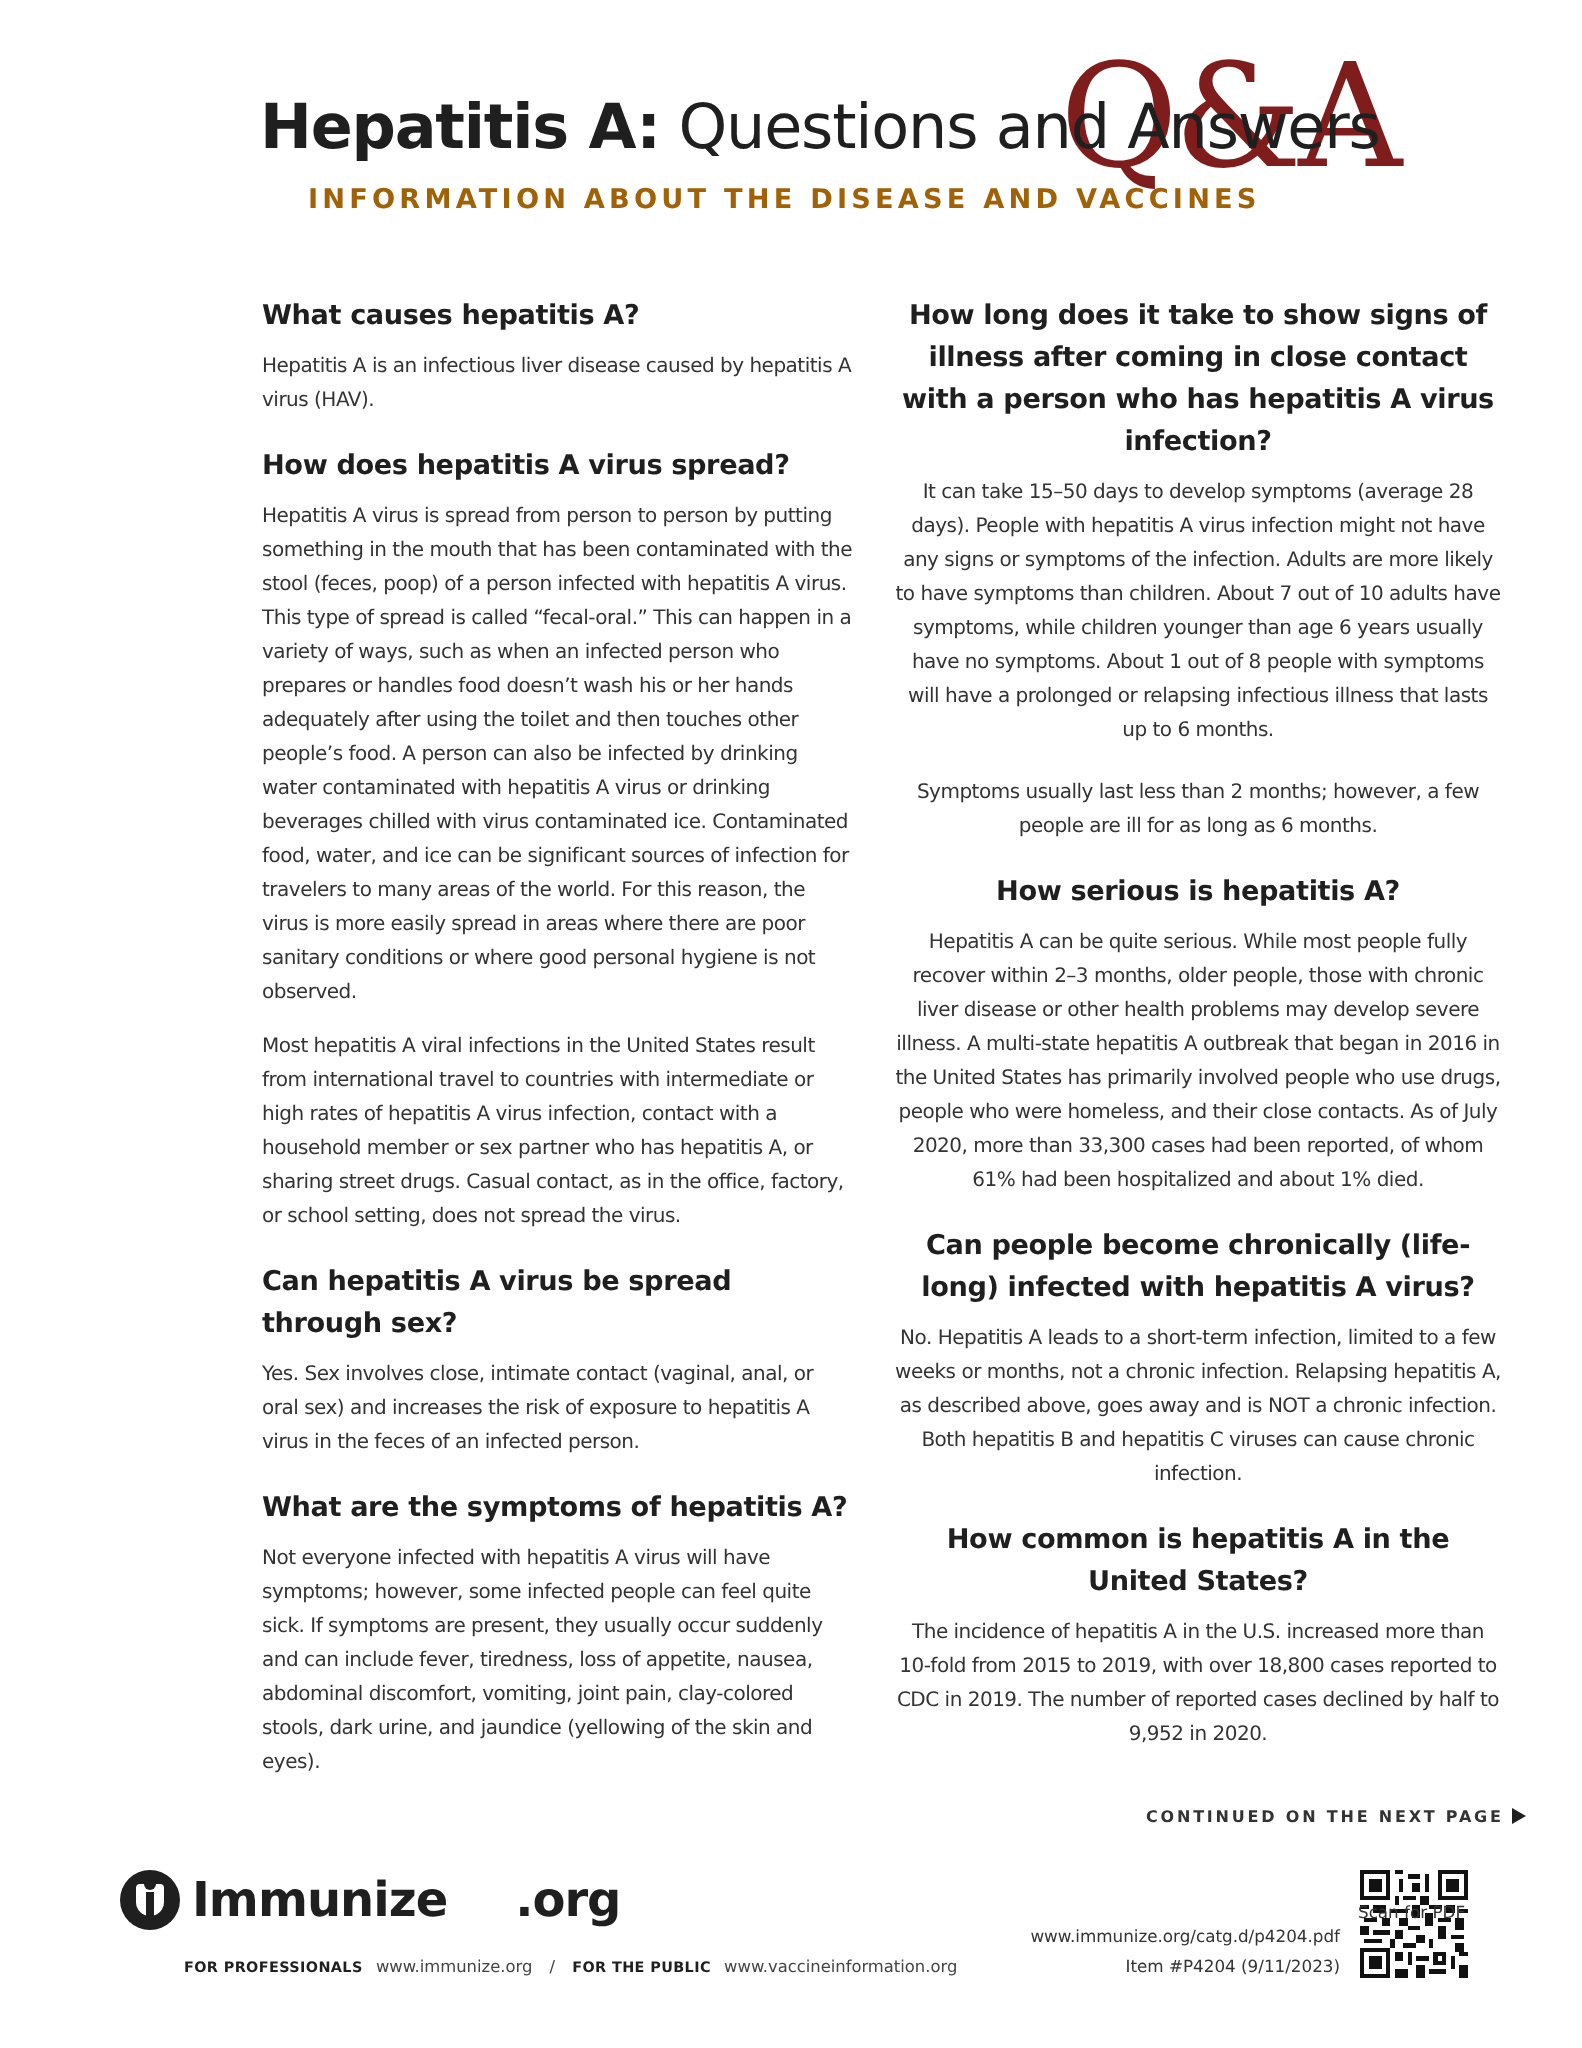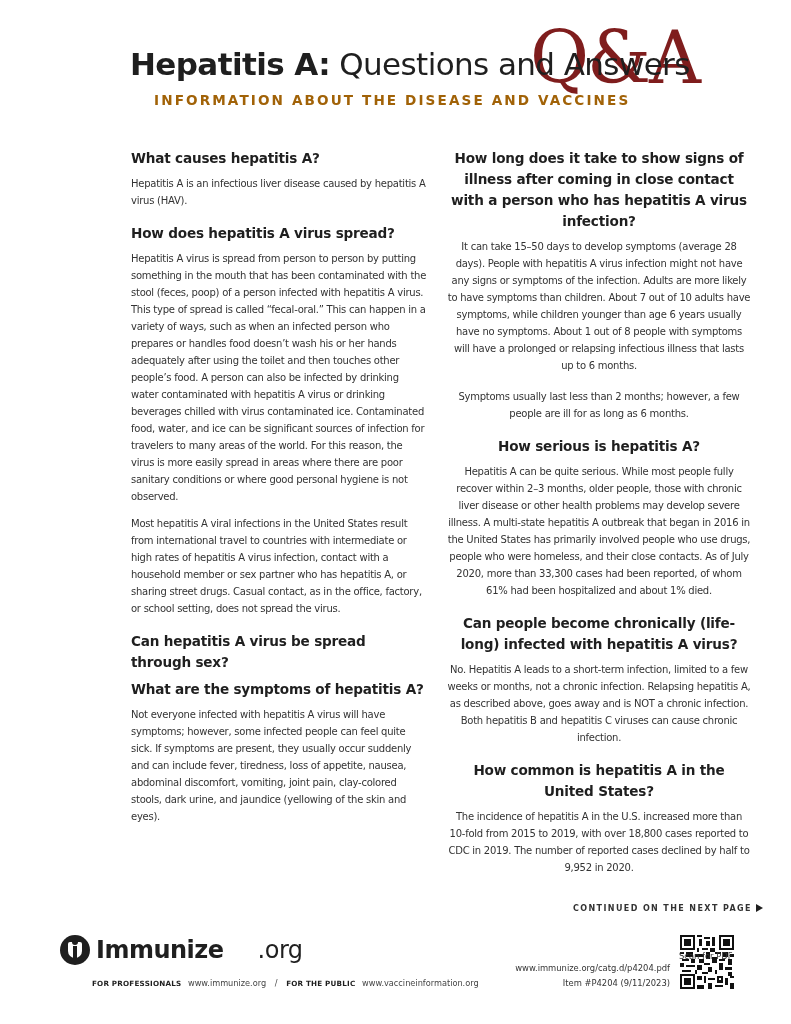--- a/index.html
+++ b/index.html
@@ -23,21 +23,21 @@
   .continued { position: absolute; left: 573px; top: 904px; font-size: 8px; font-weight: bold; letter-spacing: 1.4px; color: #333; white-space: nowrap; }
   .continued .arrow { display: inline-block; width: 0; height: 0; border-left: 7px solid #1f1f1f; border-top: 4.5px solid transparent; border-bottom: 4.5px solid transparent; vertical-align: middle; margin-left: 4px; margin-top: -2px; }
 
   .logo { position: absolute; left: 60px; top: 932px; height: 36px; display: flex; align-items: center; }
   .logo-mark { width: 30px; height: 30px; border-radius: 50%; background: #1f1f1f; position: relative; margin-right: 6px; }
   .logo-mark .inner { position: absolute; left: 8px; top: 7px; width: 14px; height: 16px; background: #fff; border-radius: 2px 2px 7px 7px; }
   .logo-mark .dot { position: absolute; left: 12px; top: 4px; width: 6px; height: 6px; background: #1f1f1f; border-radius: 50%; z-index: 2; }
   .logo-mark .stem { position: absolute; left: 13px; top: 11px; width: 4px; height: 12px; background: #1f1f1f; z-index: 2; }
   .logo-text { font-size: 24px; color: #1f1f1f; letter-spacing: -0.5px; }
   .logo-text b { font-weight: bold; }
-  .logo-text .org { font-weight: normal; padding-left: 34px; }
+  .logo-text .org { font-weight: bold; padding-left: 34px; }
 
   .footer-links { position: absolute; left: 92px; top: 978px; font-size: 8.2px; color: #444; white-space: nowrap; }
   .footer-links .lbl { font-weight: bold; font-size: 7.2px; letter-spacing: 0.2px; color: #1f1f1f; }
   .footer-links .url { margin: 0 6px 0 4px; }
   .footer-links .sep { margin: 0 6px 0 0; }
 
   .footer-right { position: absolute; left: 500px; top: 961px; width: 170px; text-align: right; font-size: 8.4px; color: #333; line-height: 15px; }
 
   .qr { position: absolute; left: 680px; top: 935px; width: 54px; height: 54px; }
   .qr-caption { position: absolute; left: 679px; top: 951px; font-size: 8.4px; color: #333; white-space: nowrap; }
@@ -55,20 +55,21 @@
 
 <div class="col col-left">
   <div class="q">What causes hepatitis A?</div>
   <p class="a">Hepatitis A is an infectious liver disease caused by hepatitis A virus (HAV).</p>
 
   <div class="q">How does hepatitis A virus spread?</div>
   <p class="a tight">Hepatitis A virus is spread from person to person by putting something in the mouth that has been contaminated with the stool (feces, poop) of a person infected with hepatitis A virus. This type of spread is called “fecal-oral.” This can happen in a variety of ways, such as when an infected person who prepares or handles food doesn’t wash his or her hands adequately after using the toilet and then touches other people’s food. A person can also be infected by drinking water contaminated with hepatitis A virus or drinking beverages chilled with virus contaminated ice. Contaminated food, water, and ice can be significant sources of infection for travelers to many areas of the world. For this reason, the virus is more easily spread in areas where there are poor sanitary conditions or where good personal hygiene is not observed.</p>
   <p class="a">Most hepatitis A viral infections in the United States result from international travel to countries with intermediate or high rates of hepatitis A virus infection, contact with a household member or sex partner who has hepatitis A, or sharing street drugs. Casual contact, as in the office, factory, or school setting, does not spread the virus.</p>
 
   <div class="q">Can hepatitis A virus be spread through sex?</div>
+  <p class="a">Yes. Sex involves close, intimate contact (vaginal, anal, or oral sex) and increases the risk of exposure to hepatitis A virus in the feces of an infected person.</p>
 
   <div class="q">What are the symptoms of hepatitis A?</div>
   <p class="a">Not everyone infected with hepatitis A virus will have symptoms; however, some infected people can feel quite sick. If symptoms are present, they usually occur suddenly and can include fever, tiredness, loss of appetite, nausea, abdominal discomfort, vomiting, joint pain, clay-colored stools, dark urine, and jaundice (yellowing of the skin and eyes).</p>
 </div>
 
 <div class="col col-right">
   <div class="q">How long does it take to show signs of illness after coming in close contact with a person who has hepatitis A virus infection?</div>
   <p class="a">It can take 15–50 days to develop symptoms (average 28 days). People with hepatitis A virus infection might not have any signs or symptoms of the infection. Adults are more likely to have symptoms than children. About 7 out of 10 adults have symptoms, while children younger than age 6 years usually have no symptoms. About 1 out of 8 people with symptoms will have a prolonged or relapsing infectious illness that lasts up to 6 months.</p>
 
   <p class="a">Symptoms usually last less than 2 months; however, a few people are ill for as long as 6 months.</p>

